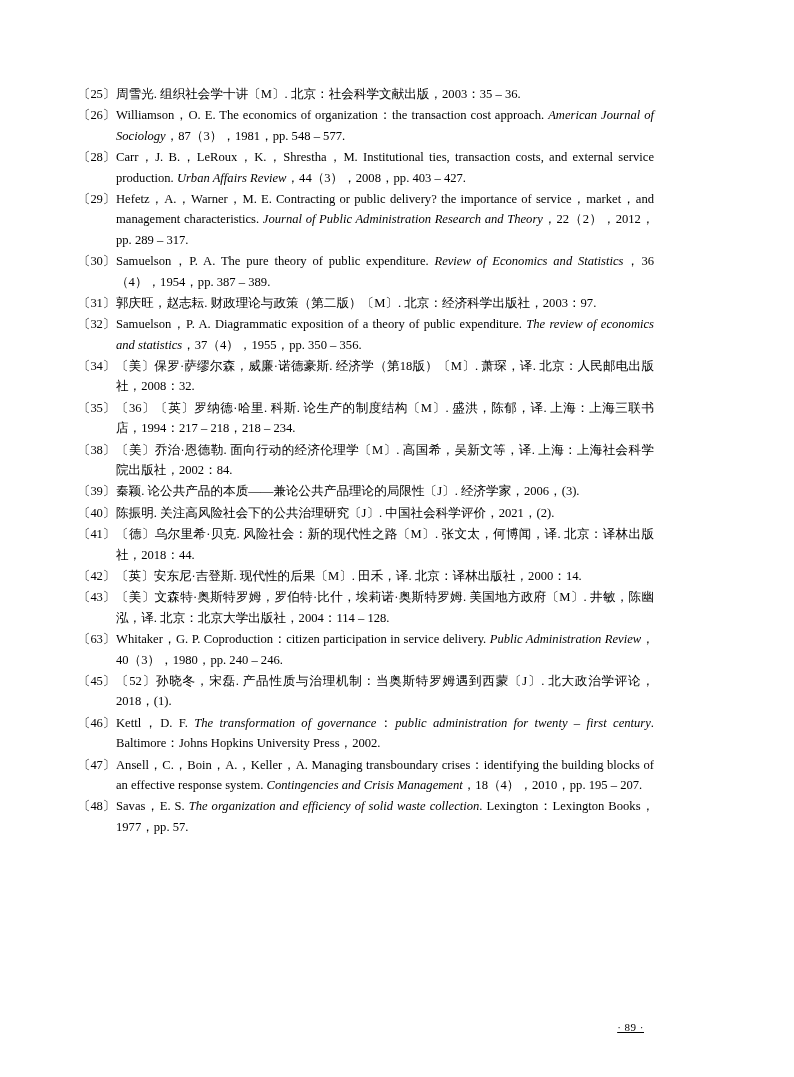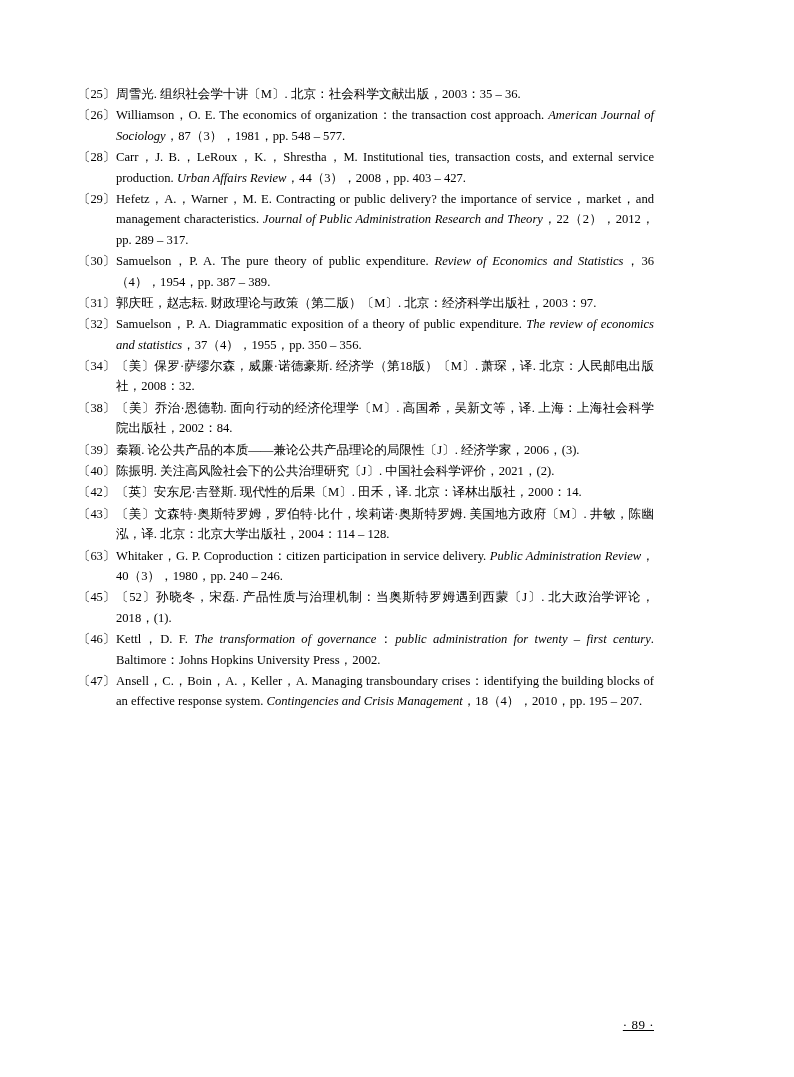--- a/index.html
+++ b/index.html
@@ -45,23 +45,23 @@
     flex: 1 1 auto;
     text-align: justify;
     text-justify: inter-word;
     hyphens: none;
   }
   .ref-body i {
     font-style: italic;
   }
   .page-number {
     position: absolute;
-    right: 78px;
+    right: 88px;
     bottom: 44px;
-    font-size: 13px;
+    font-size: 11px;
     letter-spacing: 0.5px;
     text-decoration: underline;
   }
 </style>
 </head>
 <body>
 
 <div class="page">
   <div class="ref-list">
       <div class="ref">
@@ -90,30 +90,38 @@
       </div>
       <div class="ref">
         <span class="ref-num">〔32〕</span>
         <span class="ref-body">Samuelson，P. A. Diagrammatic exposition of a theory of public expenditure. <i>The review of economics and statistics</i>，37（4），1955，pp. 350 – 356.</span>
       </div>
       <div class="ref">
         <span class="ref-num">〔34〕</span>
         <span class="ref-body">〔美〕保罗·萨缪尔森，威廉·诺德豪斯. 经济学（第18版）〔M〕. 萧琛，译. 北京：人民邮电出版社，2008：32.</span>
       </div>
       <div class="ref">
+        <span class="ref-num">〔35〕</span>
+        <span class="ref-body">〔36〕〔英〕罗纳德·哈里. 科斯. 论生产的制度结构〔M〕. 盛洪，陈郁，译. 上海：上海三联书店，1994：217 – 218，218 – 234.</span>
+      </div>
+      <div class="ref">
         <span class="ref-num">〔38〕</span>
         <span class="ref-body">〔美〕乔治·恩德勒. 面向行动的经济伦理学〔M〕. 高国希，吴新文等，译. 上海：上海社会科学院出版社，2002：84.</span>
       </div>
       <div class="ref">
         <span class="ref-num">〔39〕</span>
         <span class="ref-body">秦颖. 论公共产品的本质——兼论公共产品理论的局限性〔J〕. 经济学家，2006，(3).</span>
       </div>
       <div class="ref">
         <span class="ref-num">〔40〕</span>
         <span class="ref-body">陈振明. 关注高风险社会下的公共治理研究〔J〕. 中国社会科学评价，2021，(2).</span>
+      </div>
+      <div class="ref">
+        <span class="ref-num">〔41〕</span>
+        <span class="ref-body">〔德〕乌尔里希·贝克. 风险社会：新的现代性之路〔M〕. 张文太，何博闻，译. 北京：译林出版社，2018：44.</span>
       </div>
       <div class="ref">
         <span class="ref-num">〔42〕</span>
         <span class="ref-body">〔英〕安东尼·吉登斯. 现代性的后果〔M〕. 田禾，译. 北京：译林出版社，2000：14.</span>
       </div>
       <div class="ref">
         <span class="ref-num">〔43〕</span>
         <span class="ref-body">〔美〕文森特·奥斯特罗姆，罗伯特·比什，埃莉诺·奥斯特罗姆. 美国地方政府〔M〕. 井敏，陈幽泓，译. 北京：北京大学出版社，2004：114 – 128.</span>
       </div>
       <div class="ref">
@@ -125,15 +133,19 @@
         <span class="ref-body">〔52〕孙晓冬，宋磊. 产品性质与治理机制：当奥斯特罗姆遇到西蒙〔J〕. 北大政治学评论，2018，(1).</span>
       </div>
       <div class="ref">
         <span class="ref-num">〔46〕</span>
         <span class="ref-body">Kettl，D. F. <i>The transformation of governance</i>：<i>public administration for twenty – first century</i>. Baltimore：Johns Hopkins University Press，2002.</span>
       </div>
       <div class="ref">
         <span class="ref-num">〔47〕</span>
         <span class="ref-body">Ansell，C.，Boin，A.，Keller，A. Managing transboundary crises：identifying the building blocks of an effective response system. <i>Contingencies and Crisis Management</i>，18（4），2010，pp. 195 – 207.</span>
       </div>
+      <div class="ref">
+        <span class="ref-num">〔48〕</span>
+        <span class="ref-body">Savas，E. S. <i>The organization and efficiency of solid waste collection</i>. Lexington：Lexington Books，1977，pp. 57.</span>
+      </div>
     </div>
   <div class="page-number">· 89 ·</div>
 </div>
 
 </body></html>

